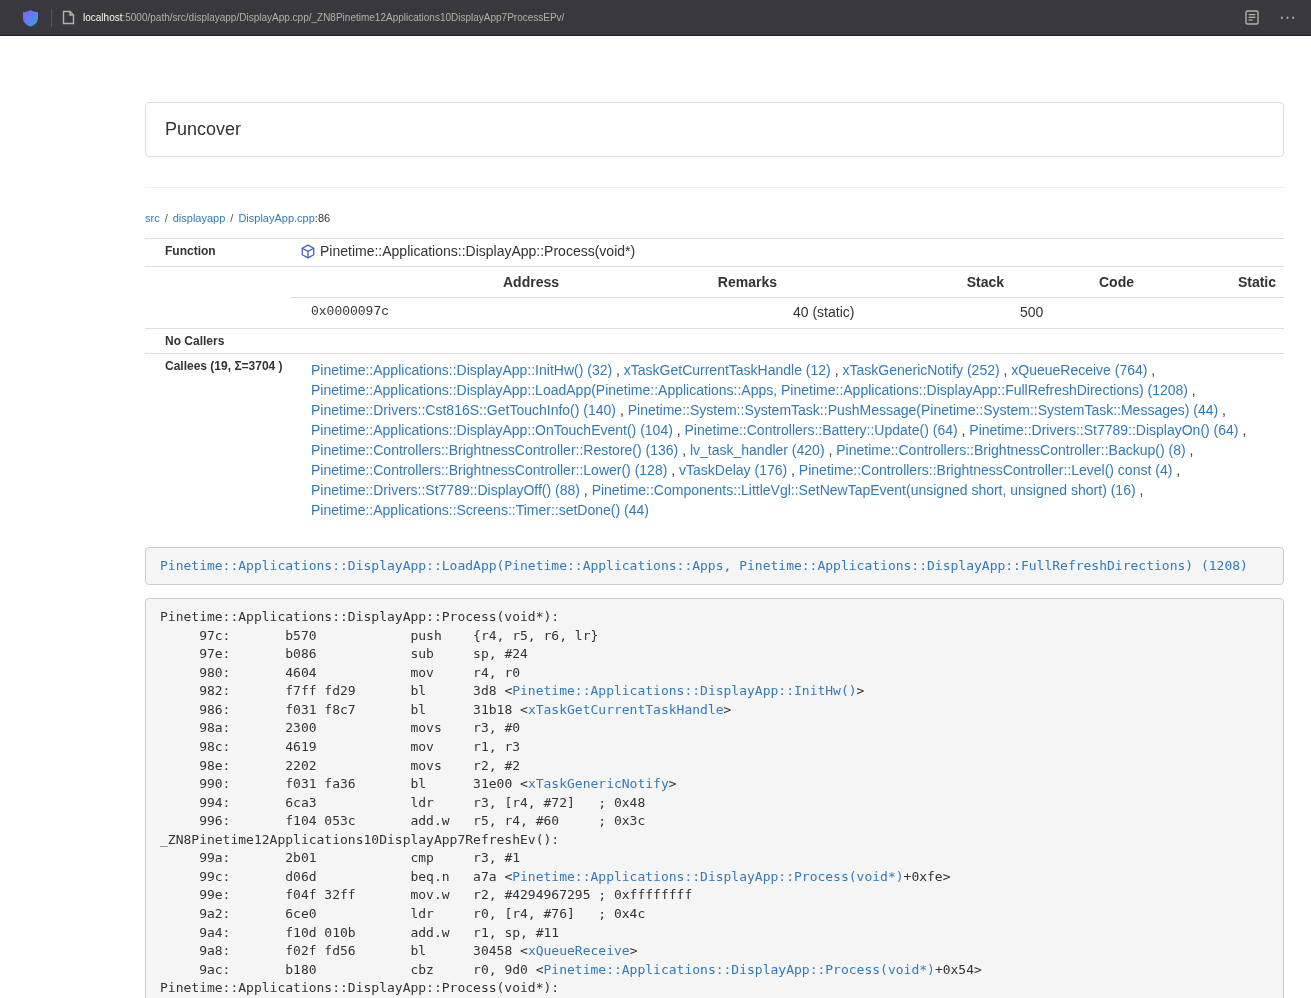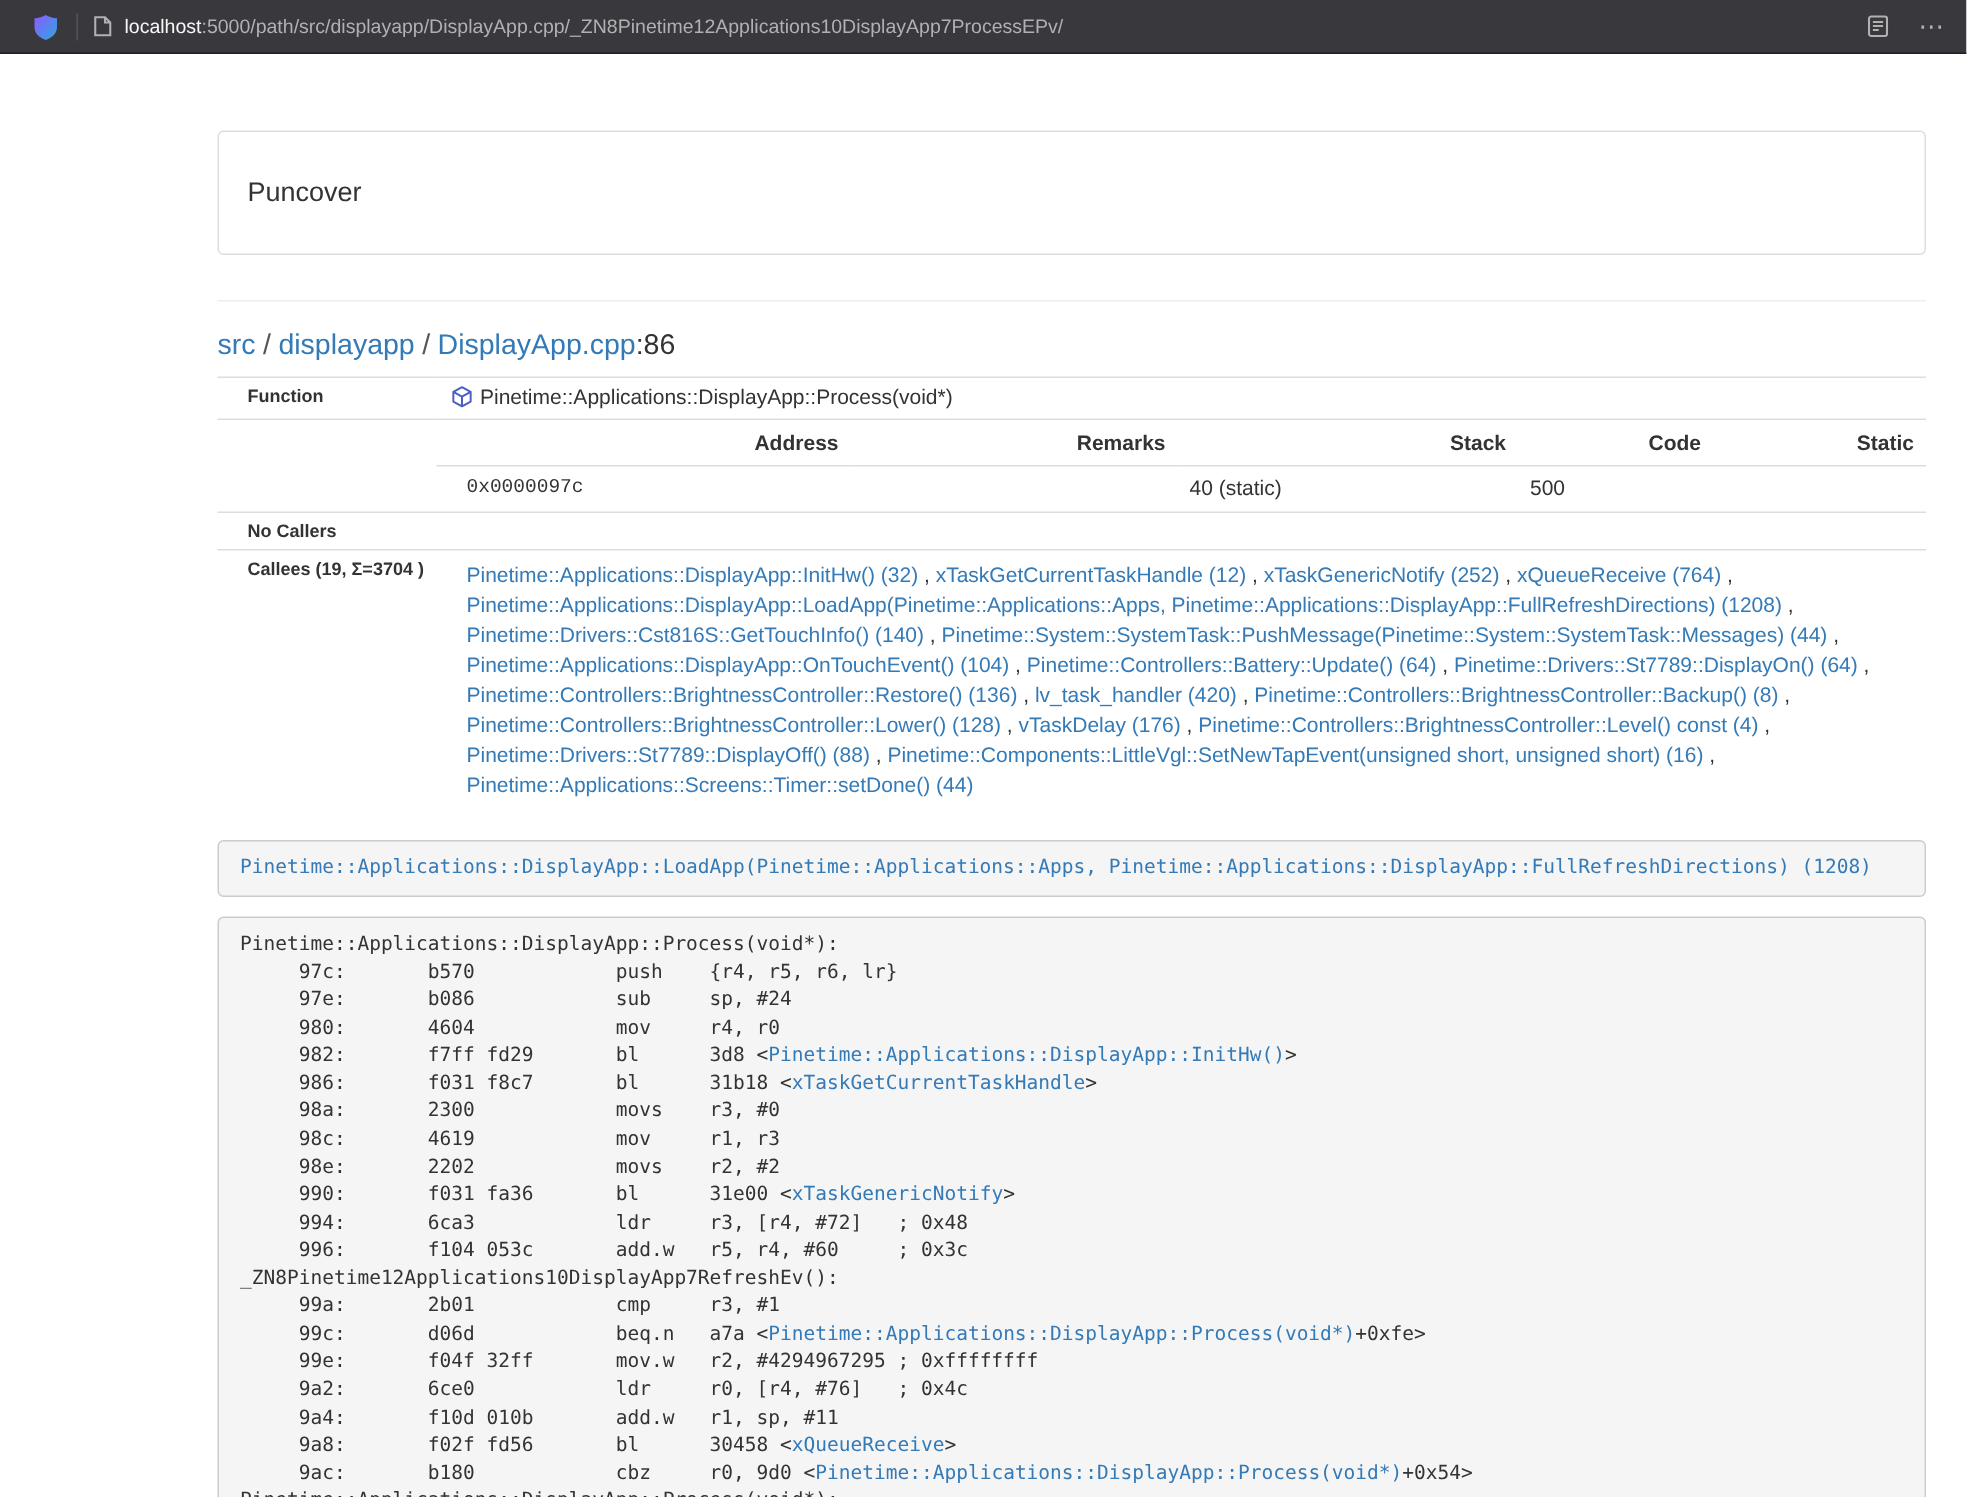--- a/index.html
+++ b/index.html
@@ -6,33 +6,33 @@
   html,body{margin:0;padding:0}
   body{width:1311px;height:998px;background:#fff;overflow:hidden;
        font-family:"Liberation Sans",sans-serif;font-size:14px;color:#333}
 
   
   .chrome{height:36px;background:#38383d;border-bottom:1px solid #202023;
           display:flex;align-items:center;padding-right:14px}
   .shield{margin-left:22px;display:flex;cursor:pointer}
   .vdiv{width:1px;height:18px;background:#55555a;margin:0 10px 0 12px}
   .page-ico{display:flex;margin-right:8px;cursor:pointer}
-  .urlbox{flex:1;display:flex;align-items:baseline;font-size:13px;white-space:nowrap;overflow:hidden;cursor:text}
+  .urlbox{flex:1;display:flex;align-items:baseline;font-size:10px;white-space:nowrap;overflow:hidden;cursor:text}
   .url-host{color:#f9f9fa}
   .url-rest{color:#b1b1b3}
   .chrome-right{display:flex;align-items:center;gap:20px;margin-left:12px}
   .reader{display:flex;cursor:pointer}
   .dots{color:#b1b1b3;font-size:17px;line-height:1;cursor:pointer;letter-spacing:1px}
 
   
   .container{width:1139px;margin-left:145px}
-  .panel{margin-top:51px;border:1px solid #ddd;border-radius:4px;
-         padding:30px 19px;font-size:18px;color:#333;background:#fff}
+  .panel{margin-top:66px;border:1px solid #ddd;border-radius:4px;
+         padding:16px 19px;font-size:18px;color:#333;background:#fff}
   hr{border:0;border-top:1px solid #eee;margin:30px 0 0}
-  .breadcrumb{margin:20px 0 10px;font-size:19px;line-height:20px}
+  .breadcrumb{margin:20px 0 10px;font-size:11px;line-height:20px}
   .sep{color:#555;margin:0 5px}
   .lnk{color:#337ab7;text-decoration:none;cursor:pointer}
 
   table.sym{width:100%;border-collapse:collapse}
   table.sym > tbody > tr{border-top:1px solid #ddd}
   th.rowlabel{width:146px;text-align:left;vertical-align:top;font-weight:700;
               padding:5px 8px 5px 20px;font-size:12px}
   td.fn-cell{padding:4px 8px 4px 10px;vertical-align:middle}
   .cube{display:inline-block;vertical-align:-3px;margin-right:5px}
   td.nested{padding:0;vertical-align:top}

